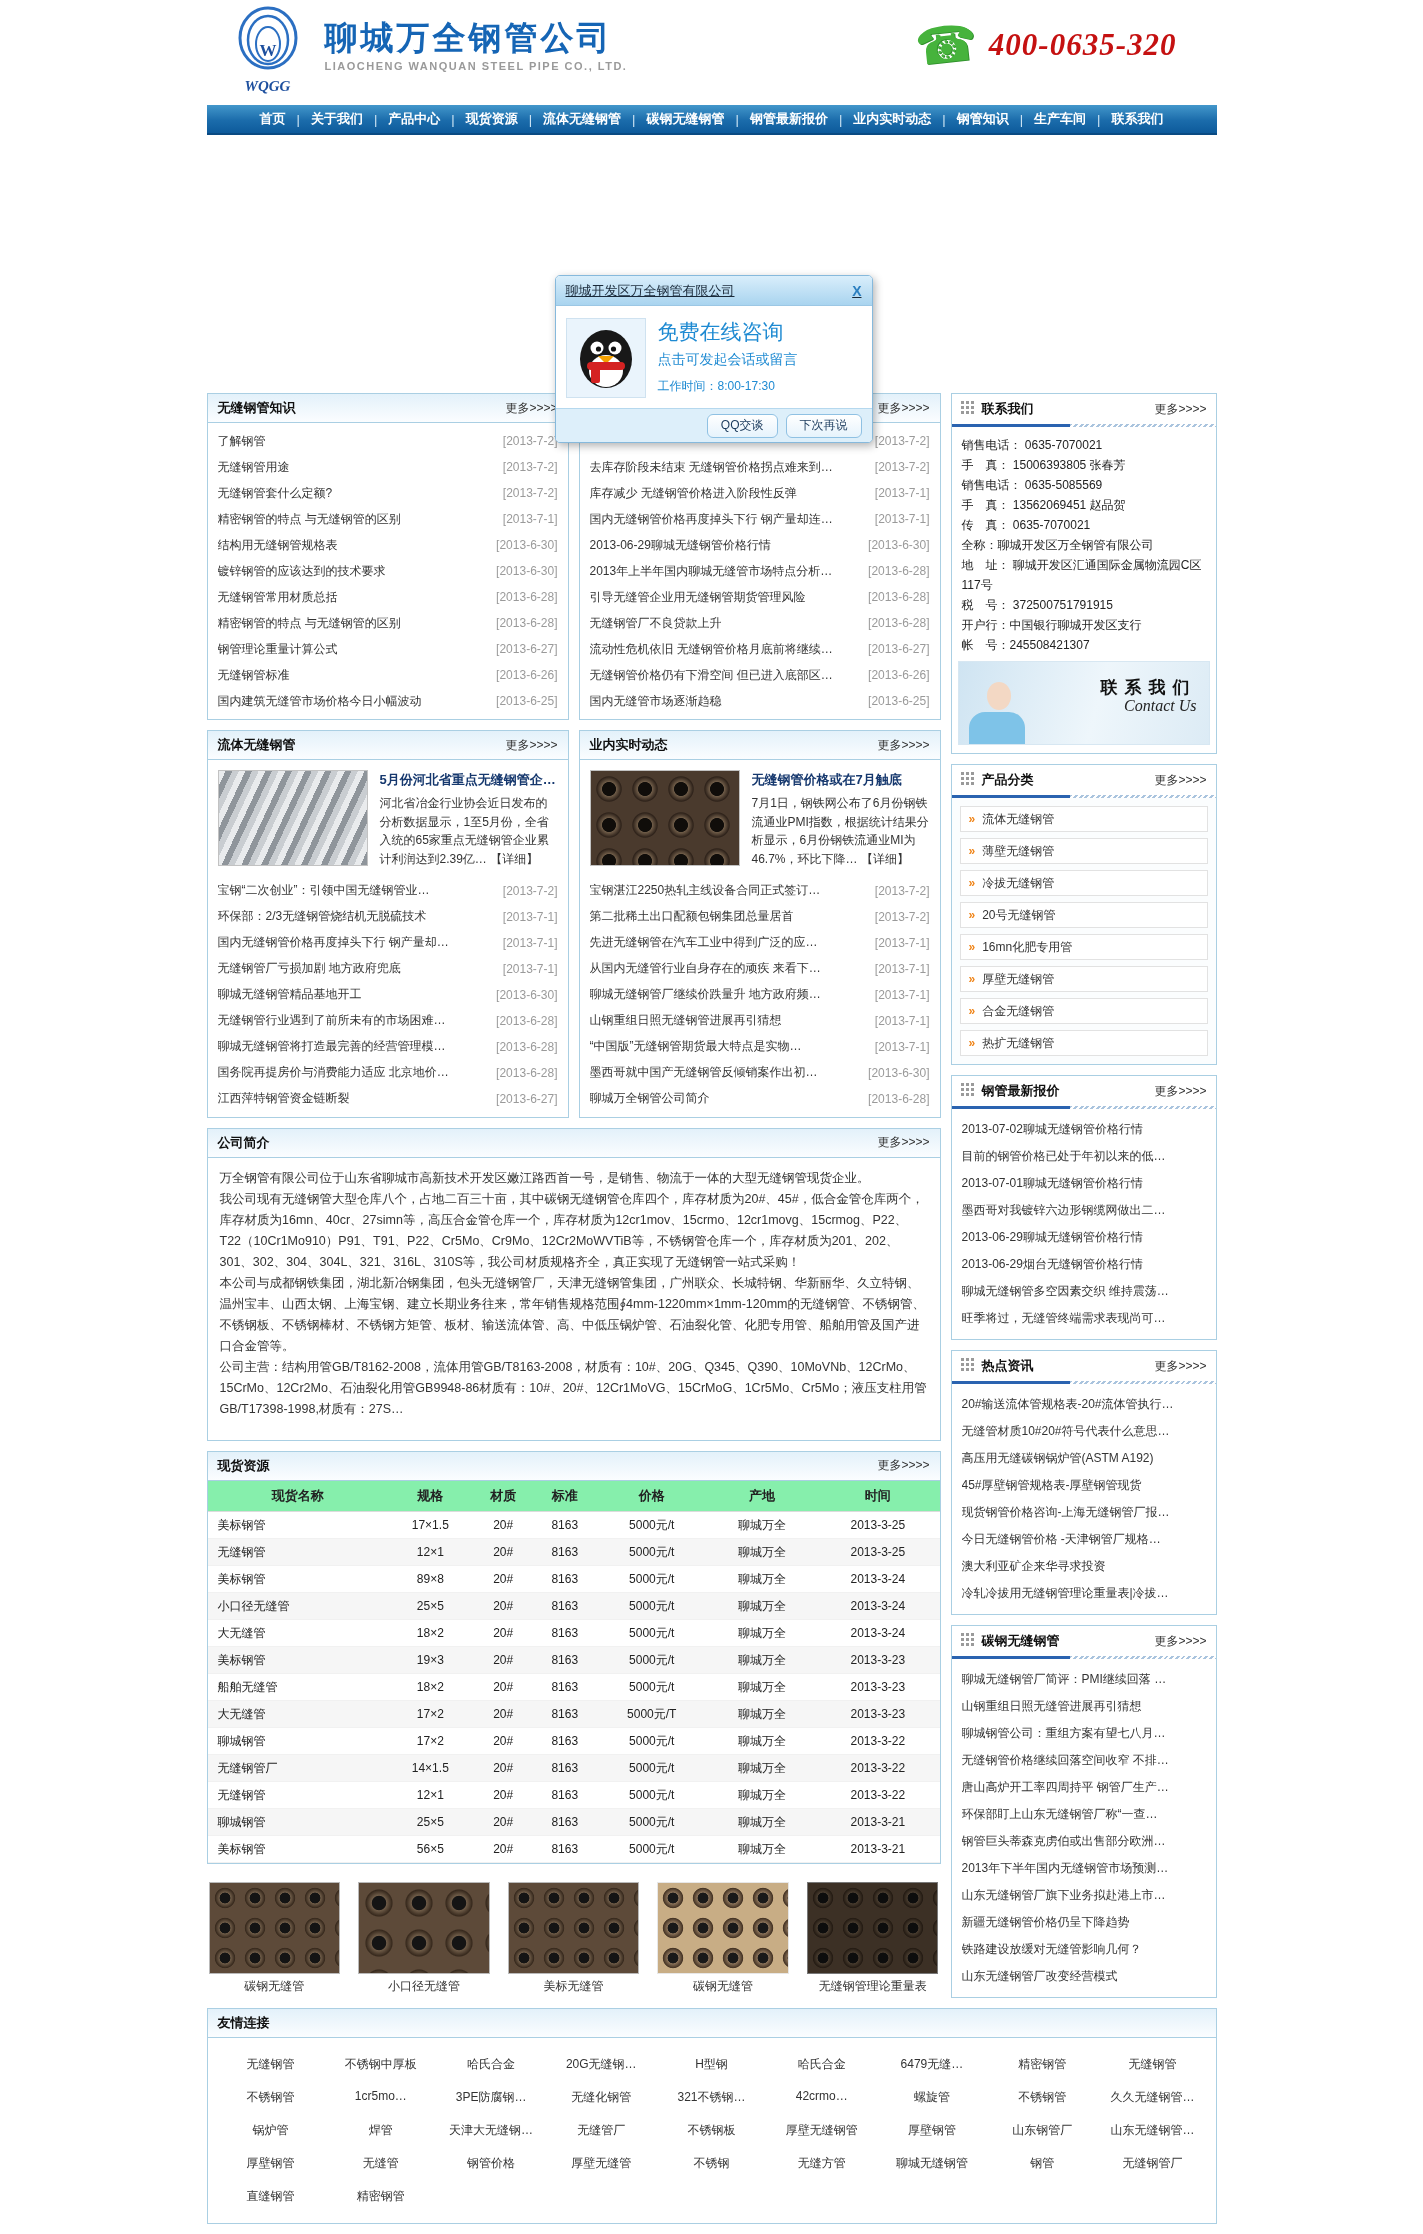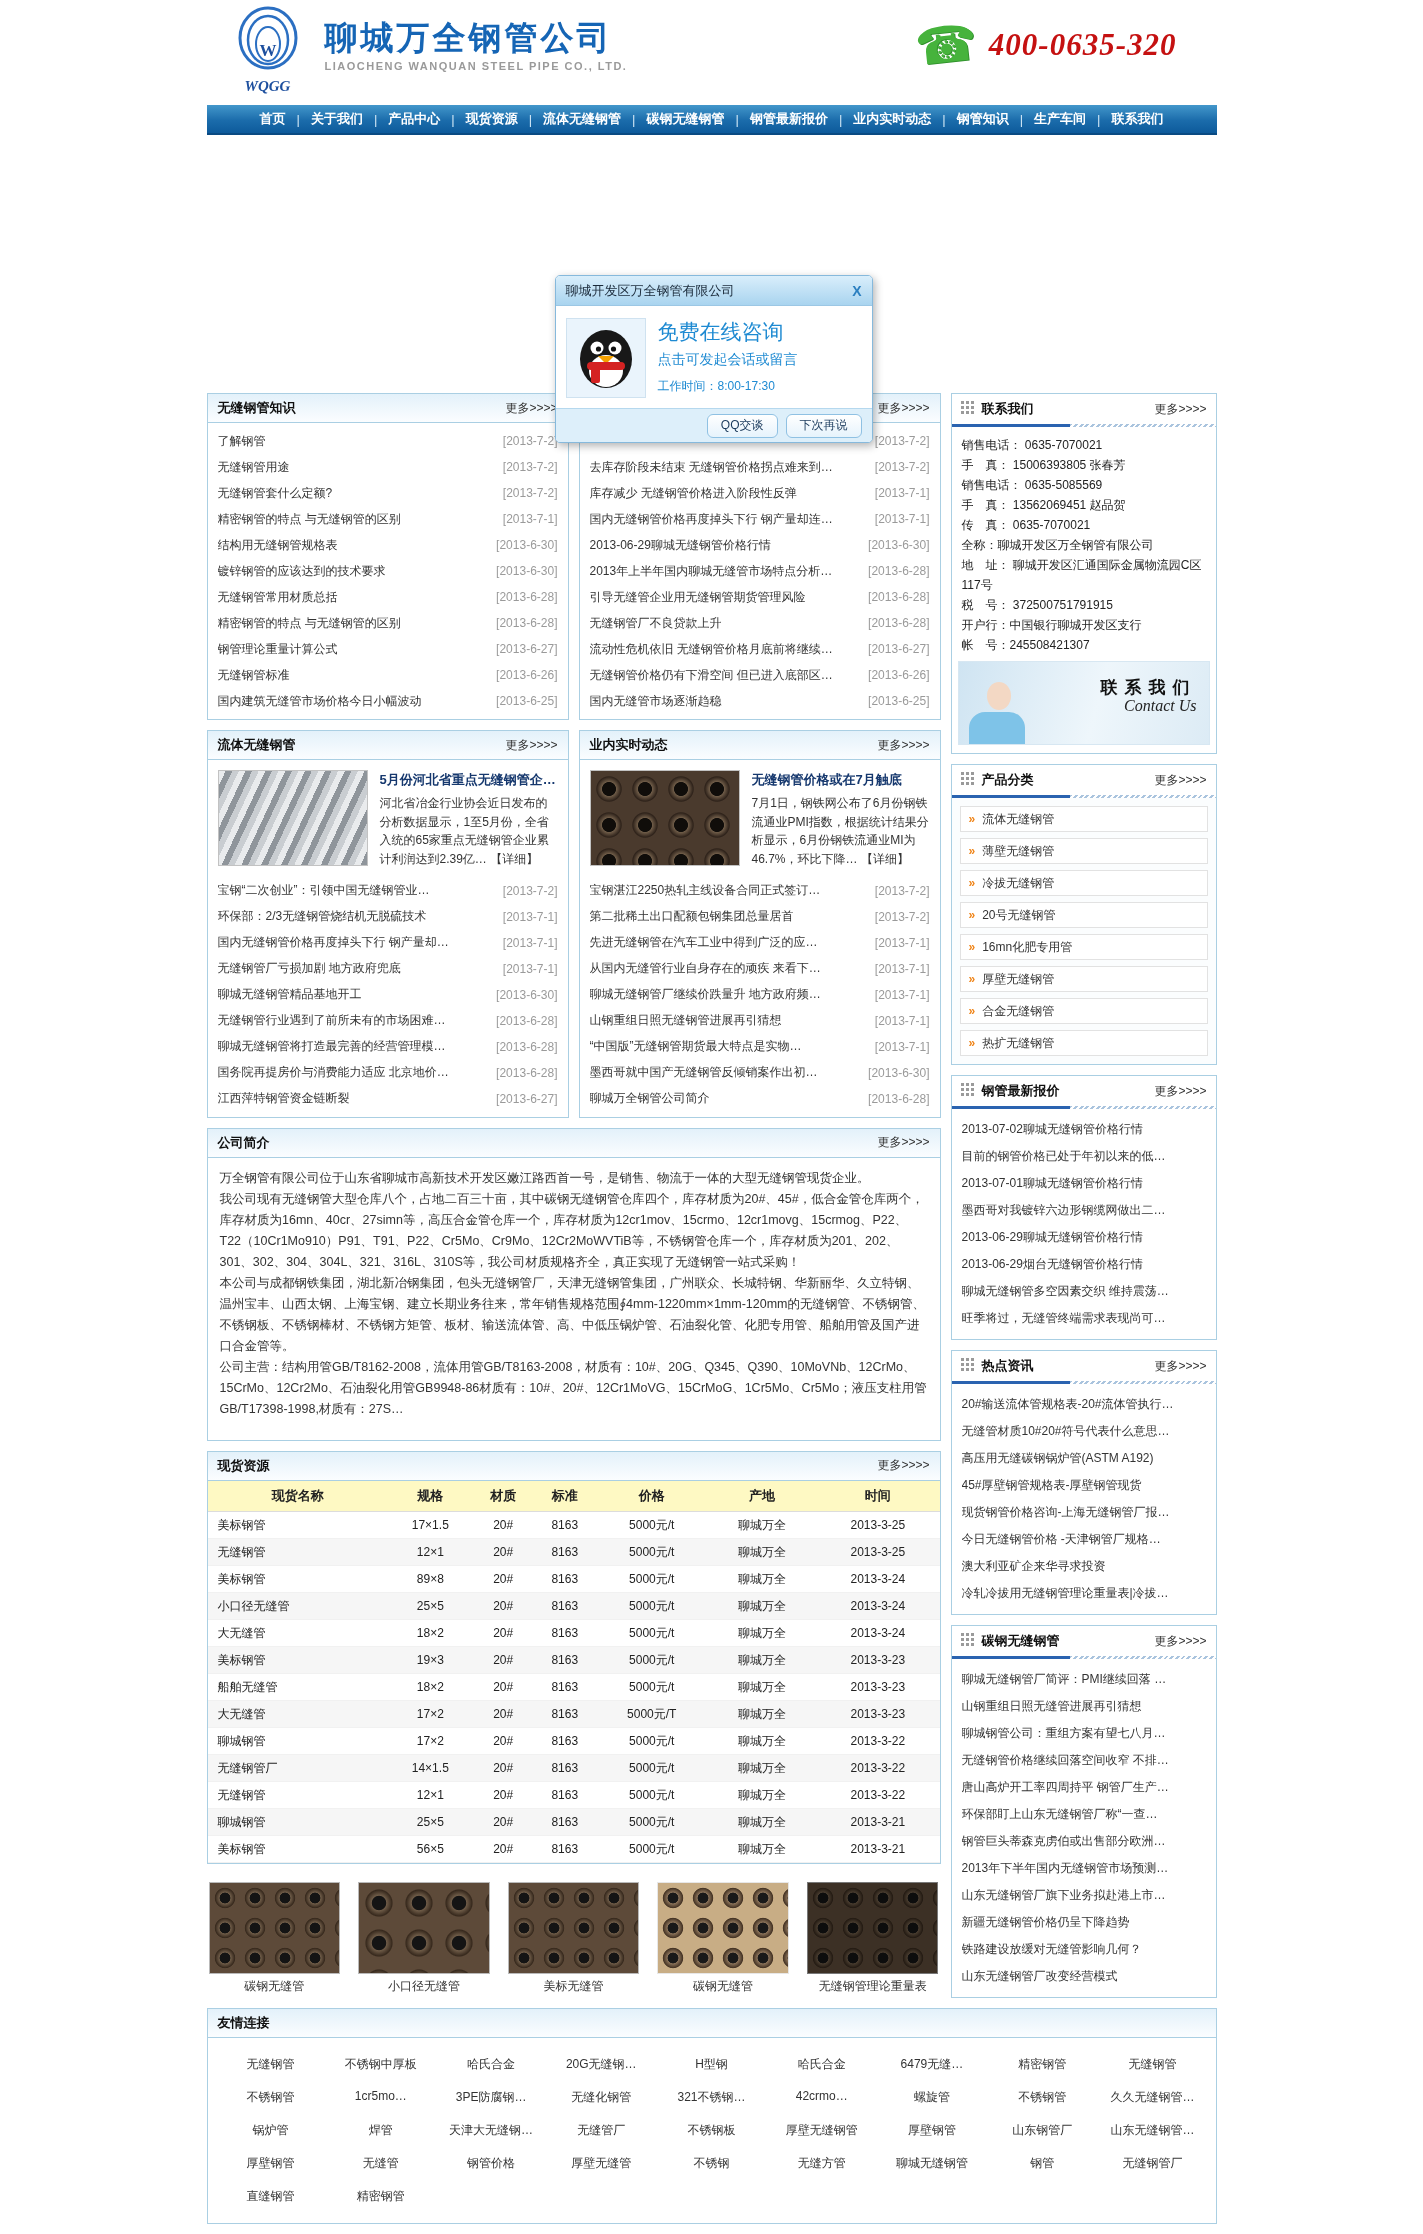--- a/index.html
+++ b/index.html
@@ -69,42 +69,42 @@
 
   .simple-list{list-style:none;margin:7px 0;padding:0 10px;}
   .simple-item{height:27px;line-height:27px;font-size:12px;color:#333;white-space:nowrap;overflow:hidden;text-overflow:ellipsis;cursor:pointer;}
 
   
   .profile{padding:10px 12px;font-size:12.5px;line-height:21px;color:#333;}
   .profile p{margin:0;}
 
   
   .spot-table{width:100%;border-collapse:collapse;font-size:12px;color:#222;}
-  .spot-table th{background:#fef9c3;height:31px;font-weight:bold;font-size:13px;border-bottom:1px solid #dcdcdc;}
+  .spot-table th{background:#86efac;height:31px;font-weight:bold;font-size:13px;border-bottom:1px solid #dcdcdc;}
   .spot-table td{height:27px;text-align:center;border-bottom:1px solid #f1f1f1;}
   .spot-table td:first-child{text-align:left;padding-left:10px;}
   .spot-table tbody tr:nth-child(even){background:#f6f6f6;}
 
   
   .gallery{display:flex;gap:18px;padding:8px 2px 0;}
   .g-item{flex:1;min-width:0;}
   .g-img{height:92px;border:1px solid #b9b9b9;background-color:#5d4a39;background-image:radial-gradient(circle,#141414 24%,#6e5b47 27%,#37291d 46%,transparent 50%);background-size:30px 30px;cursor:pointer;}
   .g-item:nth-child(2) .g-img{background-size:40px 40px;}
   .g-item:nth-child(4) .g-img{background-color:#a08a6a;filter:brightness(1.25);}
   .g-item:nth-child(5) .g-img{filter:brightness(.65);}
   .g-cap{text-align:center;font-size:12px;height:24px;line-height:24px;color:#333;white-space:nowrap;overflow:hidden;}
 
   
   .links-box{margin-top:10px;}
   .links-grid{display:grid;grid-template-columns:repeat(9,1fr);row-gap:16px;padding:18px 8px;font-size:12px;}
   .link-item{text-align:center;color:#333;white-space:nowrap;overflow:hidden;text-overflow:ellipsis;cursor:pointer;}
 
   
   .qq{position:absolute;left:348px;top:275px;width:318px;background:#fff;border:1px solid #86b9dc;border-radius:5px;box-shadow:2px 3px 8px rgba(0,0,0,.3);z-index:50;overflow:hidden;}
-  .qq-hd{height:30px;background:linear-gradient(#d9eefb,#a9d4ef);display:flex;align-items:center;padding:0 10px;font-size:13px;color:#1a2a3a;border-bottom:1px solid #9cc7e4;}
+  .qq-hd{height:30px;background:linear-gradient(#d9eefb,#a9d4ef);display:flex;align-items:center;padding:0 10px;font-size:13px;color:#1a2a3a;border-bottom:1px solid #9cc7e4;text-decoration:underline;}
   .qq-close{margin-left:auto;color:#2b7fc0;font-weight:bold;font-size:14px;cursor:pointer;}
   .qq-body{display:flex;gap:12px;padding:12px 10px 10px;}
   .qq-avatar{width:80px;height:80px;background:#eaf4fc;border:1px solid #cfe2f0;display:flex;align-items:center;justify-content:center;flex-shrink:0;}
   .qq-headline{font-size:21px;color:#1e8ad2;}
   .qq-sub{font-size:14px;color:#1e8ad2;margin-top:5px;}
   .qq-time{font-size:12px;color:#1e8ad2;margin-top:9px;}
   .qq-ft{height:34px;background:#ddeffa;border-top:1px solid #b5d8ee;display:flex;align-items:center;justify-content:flex-end;gap:8px;padding:0 10px;}
   .qq-btn{height:24px;padding:0 13px;background:linear-gradient(#ffffff,#e6f3fc);border:1px solid #8fc1e3;border-radius:6px;font-size:12px;color:#1a3a5c;cursor:pointer;font-family:inherit;}
 </style>
 </head>

